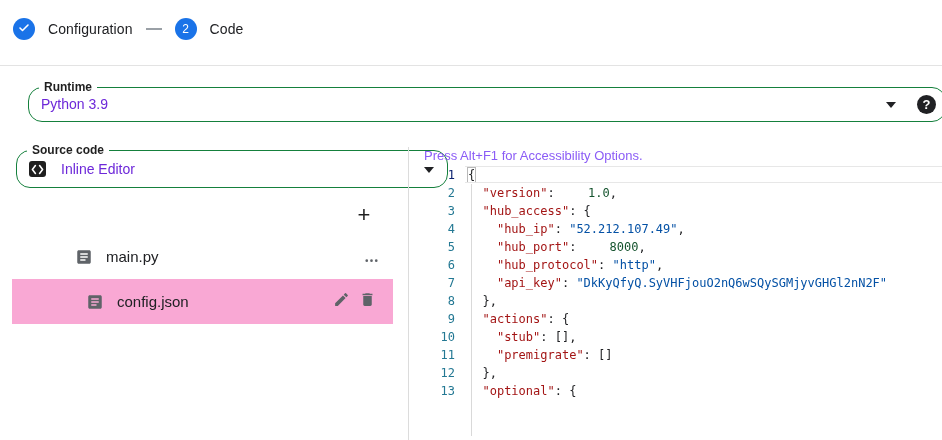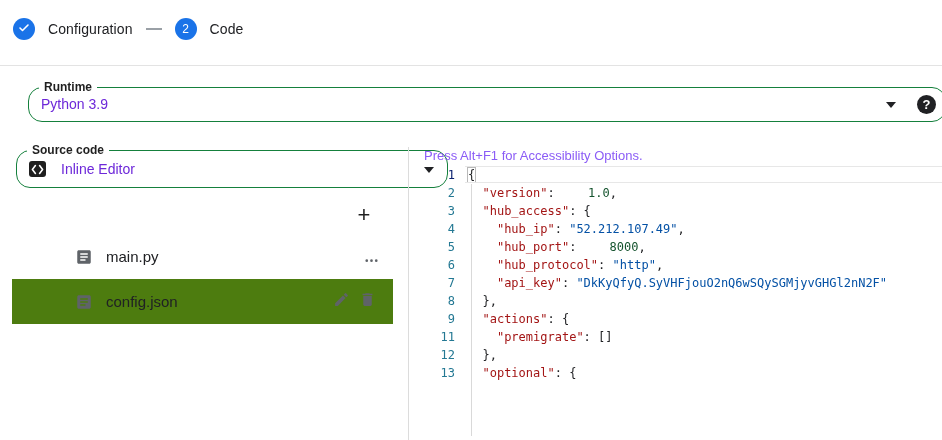--- a/index.html
+++ b/index.html
@@ -40,21 +40,21 @@
                      align-items:center; justify-content:center; }
   #source-value { position:absolute; left:44px; top:0; line-height:36px; }
   #source-caret { position:absolute; right:13px; top:16px; }
 
   
   #add-file-btn { left:350px; top:201px; width:28px; height:28px; display:flex;
                   align-items:center; justify-content:center; font-size:22px;
                   font-weight:400; color:#1f1f1f; cursor:pointer; }
   #file-list { left:12px; top:234px; width:381px; }
   .file-row { position:relative; height:45px; display:flex; align-items:center; }
-  .file-row.selected { background:#4d7c0f; }
+  .file-row.selected { background:#f9a8d4;padding-left:11px; }
   .file-icon { margin-left:63px; flex:none; display:flex; }
   .file-name { margin-left:13px; font-size:15px; color:#202124;text-align:center; }
   .row-actions { position:absolute; right:17px; display:flex; align-items:center; gap:9px; }
   .more-dots { position:absolute; right:12px; top:50%; margin-top:-9px; }
 
   
   #pane-divider { left:408px; top:147px; width:1px; height:293px; background:#dcdcdc; }
   #a11y-note { left:424px; top:148px; font-size:13px; color:#8b5cf6; }
   #editor { left:409px; top:166px; width:533px; height:274px;
             font-family:"DejaVu Sans Mono","Liberation Mono",monospace;
@@ -187,20 +187,24 @@
         </div>
         <div class="line">
           <span class="ln">8</span>
           <span class="code"><span class="tok-p">  },</span></span>
         </div>
         <div class="line">
           <span class="ln">9</span>
           <span class="code"><span class="tok-p">  </span><span class="tok-k">"actions"</span><span class="tok-p">: {</span></span>
         </div>
         <div class="line">
+          <span class="ln">10</span>
+          <span class="code"><span class="tok-p">    </span><span class="tok-k">"stub"</span><span class="tok-p">: [],</span></span>
+        </div>
+        <div class="line">
           <span class="ln">11</span>
           <span class="code"><span class="tok-p">    </span><span class="tok-k">"premigrate"</span><span class="tok-p">: []</span></span>
         </div>
         <div class="line">
           <span class="ln">12</span>
           <span class="code"><span class="tok-p">  },</span></span>
         </div>
         <div class="line">
           <span class="ln">13</span>
           <span class="code"><span class="tok-p">  </span><span class="tok-k">"optional"</span><span class="tok-p">: {</span></span>

